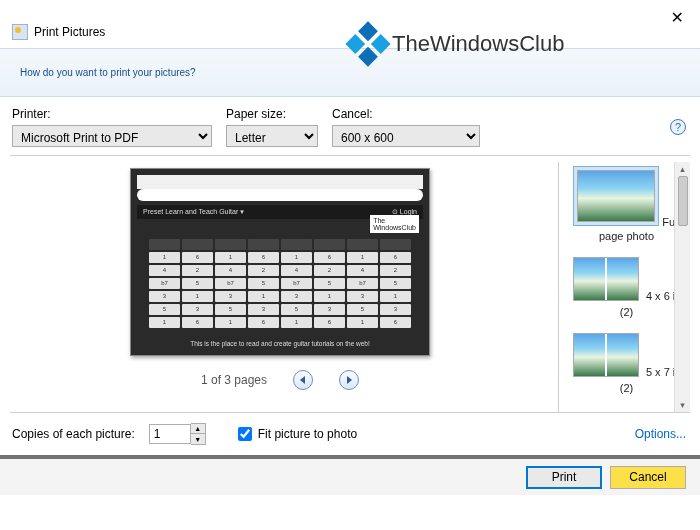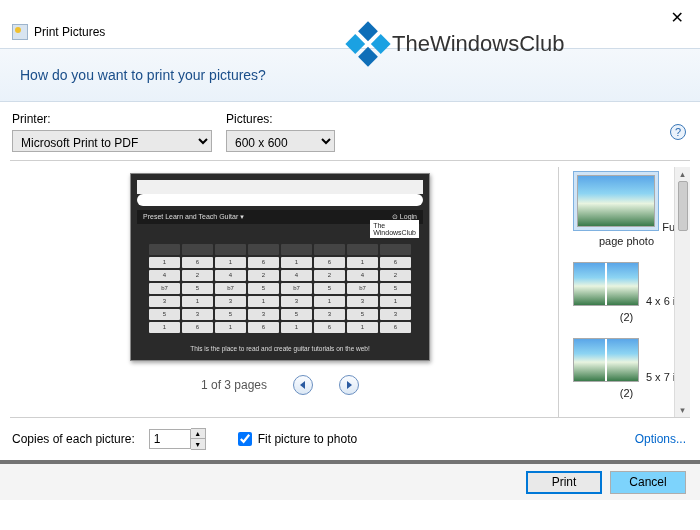--- a/index.html
+++ b/index.html
@@ -9,28 +9,28 @@
 .titlebar .picon{width:16px;height:16px;background:#d8e4f0;border:1px solid #9db4cc;position:relative}
 .titlebar .picon::after{content:"";position:absolute;top:2px;left:2px;width:6px;height:6px;border-radius:50%;background:#f0c030}
 .brand{position:absolute;top:28px;left:352px;display:flex;align-items:center;gap:8px;font-size:22px;color:#333}
 .brand-logo{width:32px;height:32px;position:relative;transform:rotate(45deg)}
 .brand-logo span{position:absolute;width:14px;height:14px;background:#1ba1e2}
 .brand-logo span:nth-child(1){top:0;left:0;background:#0e6eb8}
 .brand-logo span:nth-child(2){top:0;right:0}
 .brand-logo span:nth-child(3){bottom:0;left:0}
 .brand-logo span:nth-child(4){bottom:0;right:0;background:#0e6eb8}
 .banner{background:linear-gradient(#f4f8fc,#eaf2fa);border-top:1px solid #d0dce8;border-bottom:1px solid #d0dce8;padding:18px 20px}
-.banner-q{color:#1a4e8a;font-size:14px}
+.banner-q{color:#1a4e8a;font-size:10px}
 .controls{display:flex;gap:14px;padding:10px 12px 8px;align-items:center;position:relative}
 .ctrl-group{display:flex;flex-direction:column;gap:4px}
 .ctrl-group label{font-size:12px}
 select{height:22px;border:1px solid #adadad;background:#e9e9e9;padding:4px 4px;font-size:12px}
 .sel-printer{width:200px}
 .sel-paper{width:92px}
-.sel-quality{width:109px}
+.sel-quality{width:148px}
 .help-icon{position:absolute;right:14px;top:22px;width:16px;height:16px;border-radius:50%;border:1px solid #3b78b8;color:#2a6ab0;font-size:11px;text-align:center;line-height:14px;background:#eaf2fb}
 .divider{height:1px;background:#cfcfcf;margin:0 10px}
 .main{display:flex;padding:6px 10px 0;gap:8px;height:256px}
 .preview-pane{flex:1;padding:6px 30px 0;position:relative}
 .preview-img{width:300px;height:188px;margin:0 auto;background:#2a2a2a;box-shadow:1px 2px 4px rgba(0,0,0,.35);border:1px solid #888;position:relative;overflow:hidden}
 .pwin{position:absolute;top:6px;left:6px;right:6px;height:14px;background:#f0f0f0;display:flex;align-items:center;justify-content:flex-end;gap:3px;padding:0 4px}
 .pwin i{width:8px;height:8px;display:inline-block}
 .purl{position:absolute;top:20px;left:6px;right:6px;height:12px;background:#fff;border-radius:6px}
 .ptool{position:absolute;top:36px;left:6px;right:6px;height:14px;background:#1a1a1a;color:#ddd;font-size:7px;display:flex;align-items:center;justify-content:space-between;padding:0 6px}
 .ptitle{position:absolute;top:54px;left:0;right:0;text-align:center;color:#fff;font-size:8px}
@@ -58,21 +58,21 @@
 .bottom{display:flex;align-items:center;padding:10px 12px;gap:14px;position:relative}
 .spin{display:flex;align-items:center}
 .spin input{width:42px;height:20px;border:1px solid #adadad;text-align:left;padding:0 4px;font-size:12px}
 .spin-btns{display:flex;flex-direction:column;border:1px solid #adadad;border-left:none}
 .spin-btns button{width:14px;height:10px;font-size:7px;line-height:7px;border:none;background:#e9e9e9;cursor:pointer;border-bottom:1px solid #adadad}
 .spin-btns button:last-child{border-bottom:none}
 .chk{display:flex;align-items:center;gap:6px;margin-left:18px}
 .chk input{width:14px;height:14px}
 .options-link{position:absolute;right:14px;color:#0066cc;cursor:pointer;font-size:12px}
 .footer{height:40px;border-top:4px solid #737373;background:#f4f4f4;display:flex;align-items:center;justify-content:flex-end;gap:8px;padding:0 14px}
-.btn{width:76px;height:23px;font-size:12px;border:1px solid #adadad;background:#7dd3fc;cursor:pointer}
+.btn{width:76px;height:23px;font-size:12px;border:1px solid #adadad;background:#fde047;cursor:pointer}
 .btn.primary{border:2px solid #0078d7;background:#e9e9e9}
 </style>
 </head>
 <body>
 
 <div class="close-x">✕</div>
 
 <div class="titlebar">
   <div class="picon"></div>
   <span>Print Pictures</span>
@@ -91,21 +91,25 @@
 <div class="banner">
   <div class="banner-q">How do you want to print your pictures?</div>
 </div>
 
 <div class="controls">
   <div class="ctrl-group">
     <label>Printer:</label>
     <select class="sel-printer"><option>Microsoft Print to PDF</option></select>
   </div>
   <div class="ctrl-group">
-    <label>Pictures:</label>
+    <label>Paper size:</label>
+    <select class="sel-paper"><option>Letter</option></select>
+  </div>
+  <div class="ctrl-group">
+    <label>Cancel:</label>
     <select class="sel-quality"><option>600 x 600</option></select>
   </div>
   <div class="help-icon">?</div>
 </div>
 
 <div class="divider"></div>
 
 <div class="main">
   <div class="preview-pane">
     <div class="preview-img">

